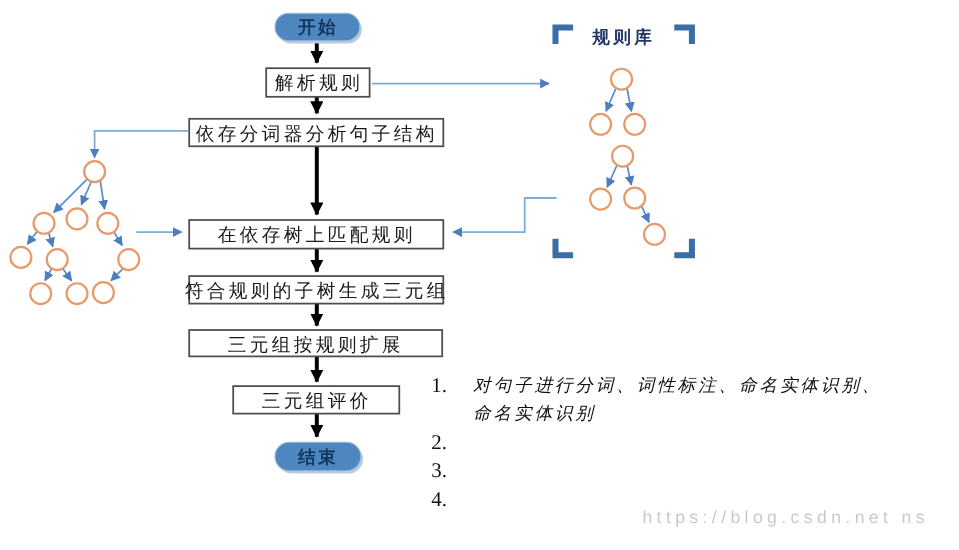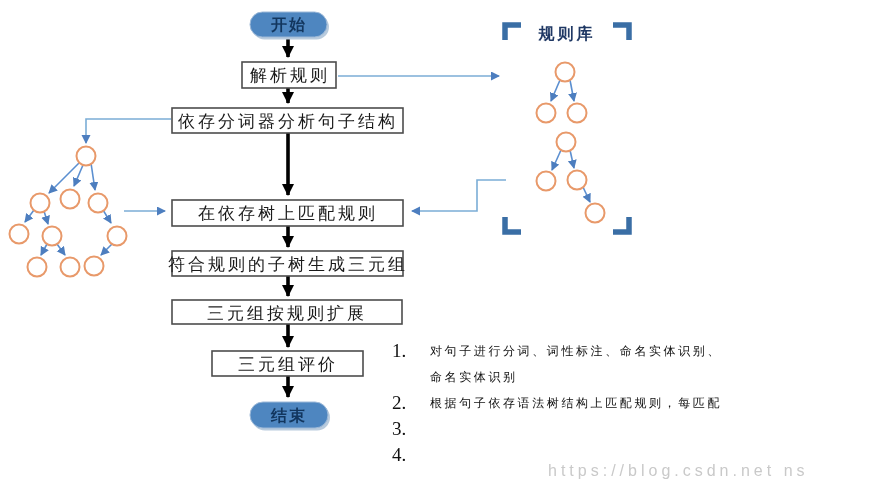--- a/index.html
+++ b/index.html
@@ -18,23 +18,23 @@
   .lib-title{fill:#1f3864;font-size:16px;font-weight:bold;letter-spacing:3px;}
   .black-arrow{stroke:#000000;stroke-width:3.6;fill:none;}
   .blue-line{stroke:#7badd6;stroke-width:1.6;fill:none;}
   .tree-edge{stroke:#5b8fd0;stroke-width:1.6;fill:none;}
   .node-circle{fill:#ffffff;stroke:#e8996a;stroke-width:2;}
   .bracket{stroke:#3a6ea5;stroke-width:5.5;fill:none;}
   
   .notes{position:absolute;left:392px;top:338px;width:478px;color:#111;}
   .note-row{display:flex;align-items:flex-start;height:26px;line-height:26px;}
   .note-num{width:38px;flex:0 0 38px;font-size:19px;letter-spacing:0;}
-  .note-text{font-size:12px;letter-spacing:2.6px;white-space:nowrap;}
+  .note-text{font-size:16px;letter-spacing:2.6px;font-style:italic;white-space:nowrap;}
   .watermark{
-    position:absolute;left:548px;top:462px;color:#c9c9c9;font-size:16px;
+    position:absolute;left:584px;top:462px;color:#c9c9c9;font-size:16px;
     letter-spacing:4px;font-family:"Liberation Sans","DejaVu Sans",sans-serif;
     white-space:nowrap;z-index:0;
   }
   .notes{z-index:1;}
 </style>
 </head>
 <body>
 
 <div class="stage">
 <svg width="872" height="500" viewBox="0 0 872 500">
@@ -163,21 +163,20 @@
   <div class="note-row">
     <span class="note-num">1.</span>
     <span class="note-text">对句子进行分词、词性标注、命名实体识别、</span>
   </div>
   <div class="note-row">
     <span class="note-num"></span>
     <span class="note-text">命名实体识别</span>
   </div>
   <div class="note-row">
     <span class="note-num">2.</span>
-    <span class="note-text">根据句子依存语法树结构上匹配规则，每匹配</span>
   </div>
   <div class="note-row">
     <span class="note-num">3.</span>
   </div>
   <div class="note-row">
     <span class="note-num">4.</span>
   </div>
 </div>
 
 </body></html>

